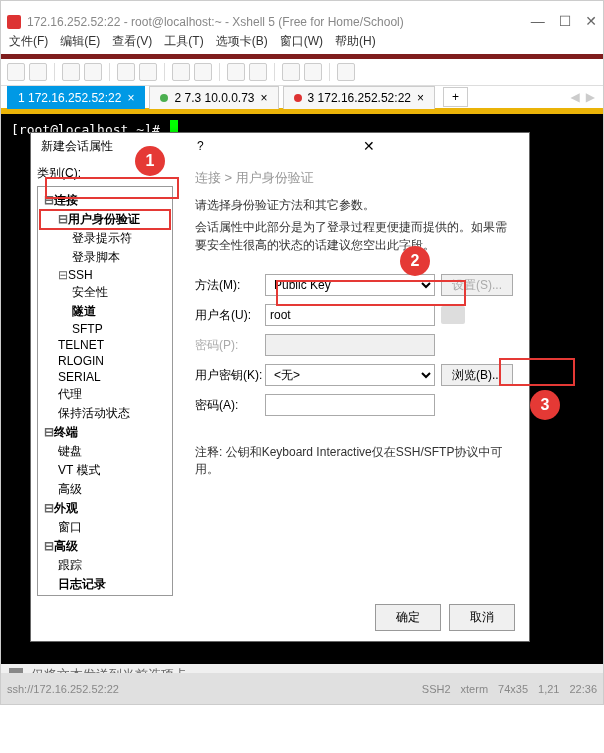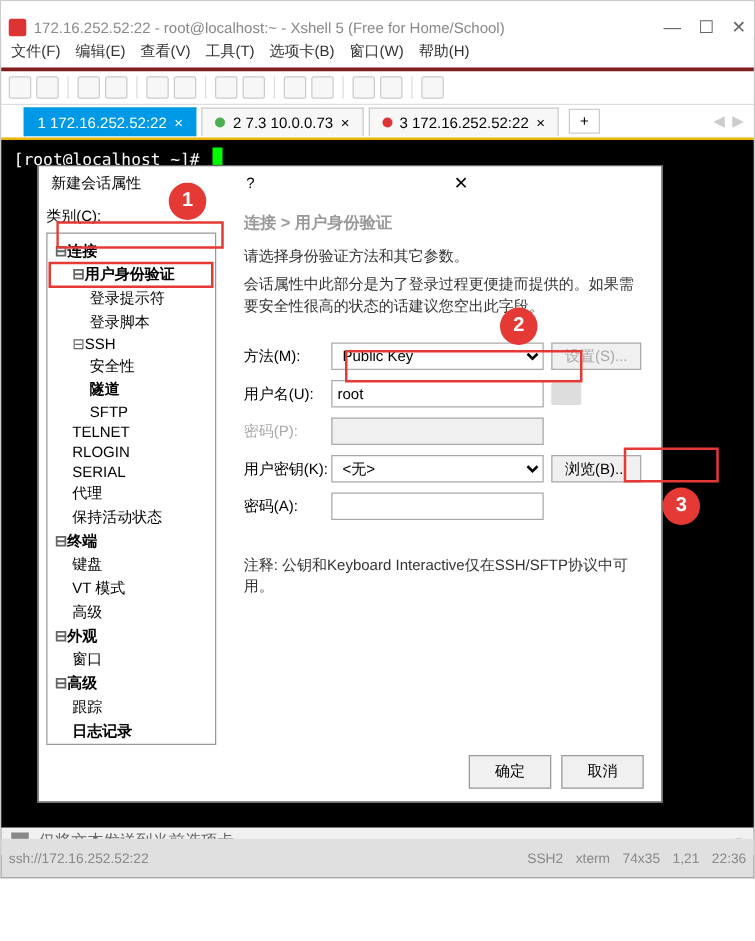--- a/index.html
+++ b/index.html
@@ -6,28 +6,28 @@
 body { font-family: "Microsoft YaHei", Tahoma, sans-serif; font-size: 12px; background: #fff; width: 604px; height: 753px; overflow: hidden; position: relative; }
 
 
 .main-window { position: absolute; top: 0; left: 0; width: 604px; border: 1px solid #ccc; background: #fff; }
 .titlebar { height: 28px; display: flex; align-items: flex-end; padding: 0 6px; background: #fff; color: #888; font-size: 12px; }
 .titlebar .icon { width: 14px; height: 14px; margin-right: 6px; background: #d33; border-radius: 2px; }
 .titlebar .title { flex: 1; }
 .winbtns { display: flex; gap: 14px; color: #666; font-size: 14px; }
 .winbtn { cursor: pointer; }
 
-.menubar { padding: 4px 8px; display: flex; gap: 12px; font-size: 12px; color: #333; border-bottom: 3px solid #7f1d1d; }
+.menubar { padding: 4px 8px; display: flex; gap: 12px; font-size: 12px; color: #333; border-bottom: 5px solid #7f1d1d; }
 .menubar span { cursor: pointer; }
 
 .toolbar { padding: 4px 6px; display: flex; align-items: center; gap: 4px; border-bottom: 1px solid #ddd; flex-wrap: nowrap; overflow: hidden; }
 .toolbar .tb { width: 18px; height: 18px; border: 1px solid #ccc; border-radius: 2px; background: #f7f7f7; display: inline-block; }
 .toolbar .sep { width: 1px; height: 18px; background: #ddd; margin: 0 3px; }
 
-.tabs { display: flex; align-items: center; border-bottom: 2px solid #eab308; height: 28px; padding-left: 18px; gap: 4px; }
+.tabs { display: flex; align-items: center; border-bottom: 6px solid #eab308; height: 28px; padding-left: 6px; gap: 4px; }
 .tab { padding: 4px 10px; border: 1px solid #ccc; border-bottom: none; background: #f7f7f7; font-size: 12px; display: flex; align-items: center; gap: 6px; }
 .tab.active { background: #0099e5; color: #fff; border-color: #0099e5; }
 .tab .dot { width: 8px; height: 8px; border-radius: 50%; }
 .tab .dot.green { background: #4caf50; }
 .tab .dot.red { background: #d33; }
 .tab-add { padding: 2px 8px; border: 1px solid #ccc; margin-left: 4px; }
 .tabs-nav { margin-left: auto; color: #ccc; padding-right: 8px; display: flex; gap: 6px; }
 
 .terminal { background: #000; color: #fff; font-family: Consolas, monospace; padding: 6px 10px; font-size: 13px; height: 590px; position: relative; }
 .terminal .prompt { color: #fff; }
@@ -49,21 +49,21 @@
 .tree-label { font-size: 12px; margin-bottom: 4px; }
 .tree { border: 1px solid #999; height: 410px; overflow: auto; padding: 4px 2px; font-size: 12px; }
 .tree .node { padding: 1px 0 1px 4px; white-space: nowrap; }
 .tree .node.indent1 { padding-left: 18px; }
 .tree .node.indent2 { padding-left: 32px; }
 .tree .node.bold { font-weight: bold; }
 .tree .node.hl { background: #fff; outline: 2px solid #e53935; outline-offset: -1px; }
 .tree .exp { display: inline-block; width: 10px; text-align: center; color: #666; }
 
 .right-panel { flex: 1; padding: 10px 16px; position: relative; }
-.breadcrumb { color: #999; font-size: 13px; margin-bottom: 10px; font-weight: bold; }
+.breadcrumb { color: #999; font-size: 13px; margin-bottom: 10px; }
 .desc { font-size: 12px; color: #333; margin-bottom: 4px; }
 .desc2 { font-size: 12px; color: #333; margin-bottom: 20px; line-height: 1.5; }
 
 .form-row { display: flex; align-items: center; margin-bottom: 8px; }
 .form-row label { width: 70px; font-size: 12px; }
 .form-row .ctrl { flex: 1; display: flex; gap: 6px; align-items: center; }
 select, input[type=text], input[type=password] { font-size: 12px; padding: 2px 4px; border: 1px solid #aaa; height: 22px; background: #fff; }
 select { width: 100%; }
 input[type=text], input[type=password] { width: 100%; }
 .disabled-label { color: #aaa; }

